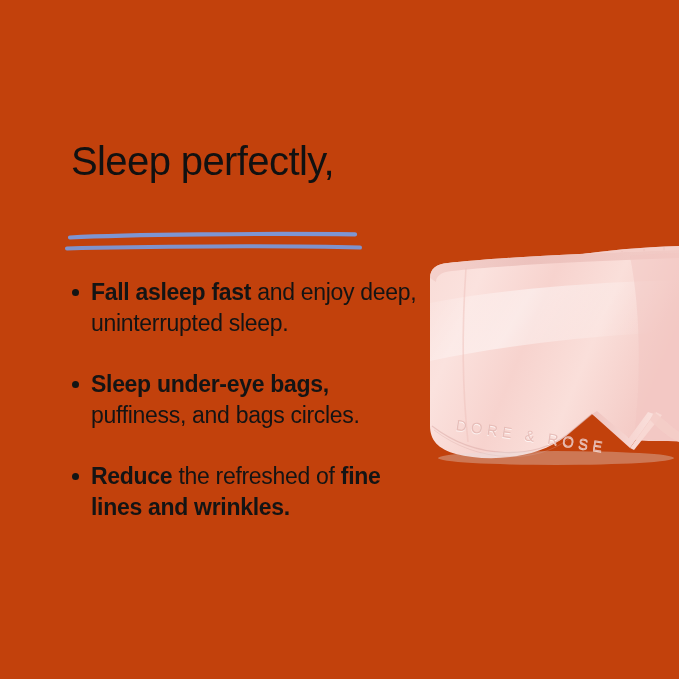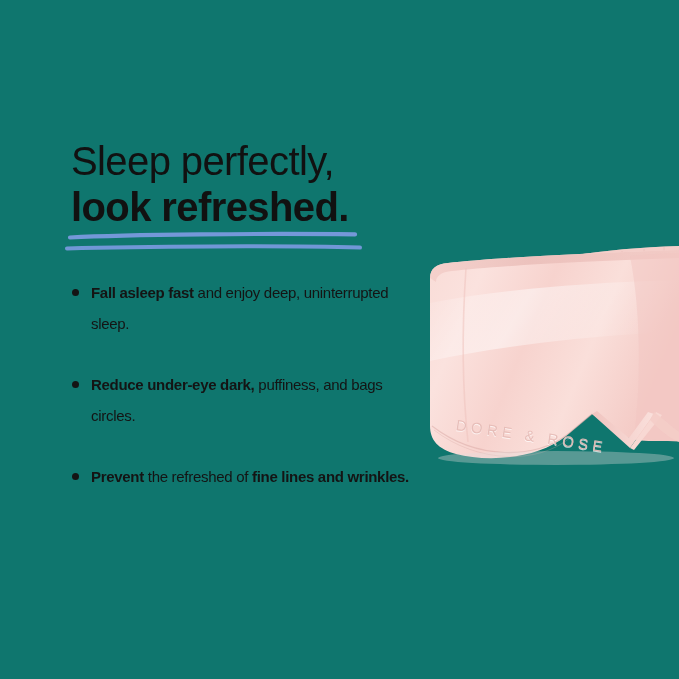--- a/index.html
+++ b/index.html
@@ -11,21 +11,21 @@
     height: 679px;
     background: #f6f6f5;
     font-family: "Liberation Sans", sans-serif;
     overflow: hidden;
     position: relative;
   }
 
   #promo-card {
     position: absolute;
     inset: 0;
-    background: #0f766e;
+    background: #c2410c;
   }
 
   
   #copy-column {
     position: absolute;
     left: 71px;
     top: 138px;
     width: 350px;
   }
 
@@ -69,21 +69,21 @@
     width: 355px;
     list-style: none;
     margin: 0;
     padding: 0;
   }
   .benefit-item {
     position: relative;
     padding-left: 20px;
     margin-bottom: 30px;
     color: #141414;
-    font-size: 15px;
+    font-size: 23px;
     line-height: 31px;
     letter-spacing: -0.3px;
   }
   .benefit-item:last-child { margin-bottom: 0; }
   .benefit-bullet {
     position: absolute;
     left: 1px;
     top: 12px;
     width: 7px;
     height: 7px;
@@ -122,43 +122,42 @@
   }
 </style>
 </head>
 <body>
 
 <div id="promo-card">
 
   <div id="copy-column">
     <h1 id="headline">
       <span class="hl-line1">Sleep perfectly,</span>
-      <span class="hl-line2">look refreshed.</span>
     </h1>
   </div>
 
   <div id="headline-underline">
     <svg viewBox="0 0 300 30" xmlns="http://www.w3.org/2000/svg" aria-hidden="true">
       <path d="M3,8.5 C60,5.5 200,4.2 288,5.4" fill="none" stroke="#7a9ade" stroke-width="4.2" stroke-linecap="round" opacity="0.95"></path>
       <path d="M0,19.4 C70,17.4 215,16.4 293,18.6" fill="none" stroke="#7a9ade" stroke-width="4.0" stroke-linecap="round" opacity="0.92"></path>
     </svg>
   </div>
 
   <ul id="benefits-list">
     <li class="benefit-item">
       <span class="benefit-bullet"></span>
       <span class="benefit-text"><b>Fall asleep fast</b><span> and enjoy deep, uninterrupted sleep.</span></span>
     </li>
     <li class="benefit-item">
       <span class="benefit-bullet"></span>
-      <span class="benefit-text"><b>Reduce under-eye dark,</b><span> puffiness, and bags circles.</span></span>
+      <span class="benefit-text"><b>Sleep under-eye bags,</b><span> puffiness, and bags circles.</span></span>
     </li>
     <li class="benefit-item">
       <span class="benefit-bullet"></span>
-      <span class="benefit-text"><b>Prevent</b><span> the refreshed of </span><b>fine lines and wrinkles.</b></span>
+      <span class="benefit-text"><b>Reduce</b><span> the refreshed of </span><b>fine lines and wrinkles.</b></span>
     </li>
   </ul>
 
   <div id="product-photo">
     <svg viewBox="0 0 263 240" xmlns="http://www.w3.org/2000/svg" aria-hidden="true">
       <defs>
         <linearGradient id="shellGrad" x1="0" y1="0" x2="1" y2="0.35">
           <stop offset="0%" stop-color="#f9dcd7"></stop>
           <stop offset="22%" stop-color="#fbe2de"></stop>
           <stop offset="48%" stop-color="#f7d3ce"></stop>

